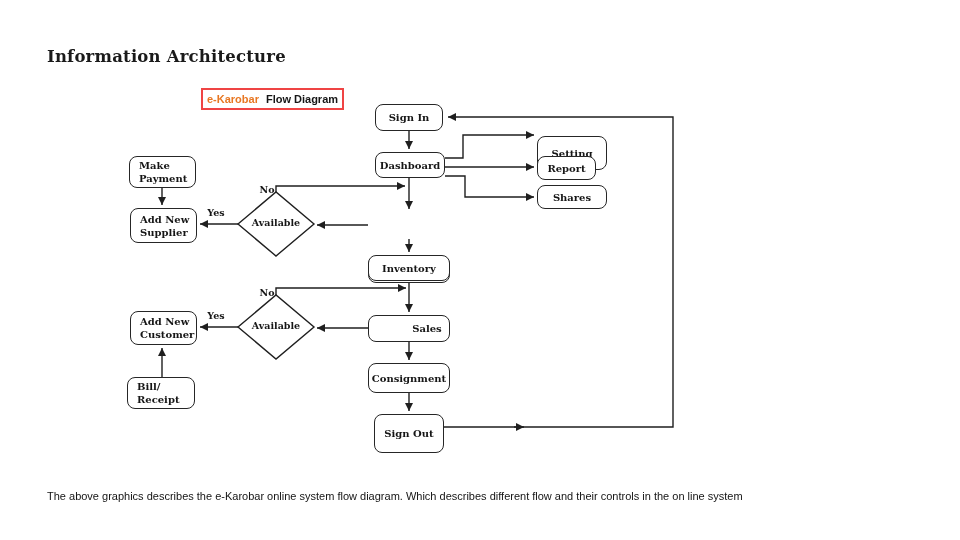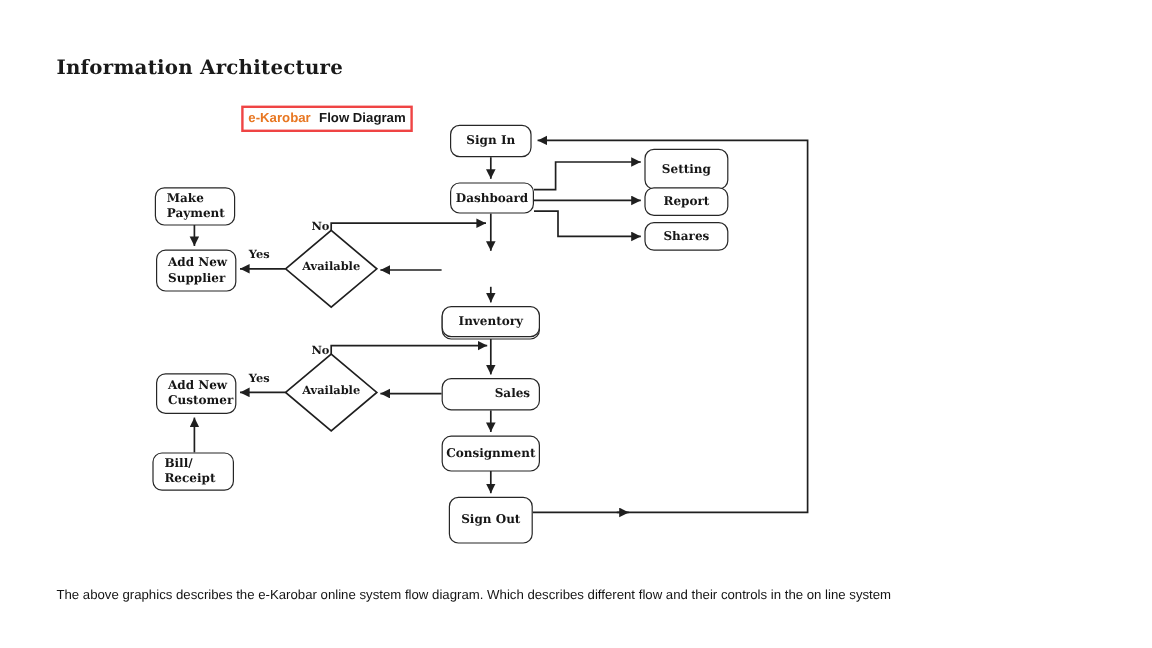--- a/index.html
+++ b/index.html
@@ -86,22 +86,22 @@
 
     <polyline class="edge" points="444,427 673,427 673,117 448,117" marker-end="url(#arrow)"></polyline>
     <line class="edge" x1="514" y1="427" x2="524" y2="427" marker-end="url(#arrow)"></line>
 
     <polygon class="shape" points="238,224 276,192 314,224 276,256"></polygon>
     <polygon class="shape" points="238,327 276,295 314,327 276,359"></polygon>
   </svg>
 
   <div class="node" style="left:375px;top:104px;width:68px;height:27px;">Sign In</div>
   <div class="node" style="left:375px;top:152px;width:70px;height:26px;">Dashboard</div>
-  <div class="node" style="left:537px;top:124px;width:70px;height:34px;">Setting</div>
-  <div class="node" style="left:537px;top:156px;width:70px;height:24px;">Report</div>
+  <div class="node" style="left:537px;top:136px;width:70px;height:34px;">Setting</div>
+  <div class="node" style="left:537px;top:156px;width:59px;height:24px;">Report</div>
   <div class="node" style="left:537px;top:185px;width:70px;height:24px;">Shares</div>
   <div class="node" style="left:368px;top:212px;width:82px;height:27px;margin-top:44px;">Purchase</div>
   <div class="node" style="left:368px;top:255px;width:82px;height:26px;">Inventory</div>
   <div class="node" style="left:368px;top:315px;width:82px;height:27px;padding-left:36px;">Sales</div>
   <div class="node" style="left:368px;top:363px;width:82px;height:30px;">Consignment</div>
   <div class="node" style="left:374px;top:414px;width:70px;height:39px;">Sign Out</div>
 
   <div class="node left" style="left:129px;top:156px;width:67px;height:32px;">Make
 Payment</div>
   <div class="node left" style="left:130px;top:208px;width:67px;height:35px;">Add New

